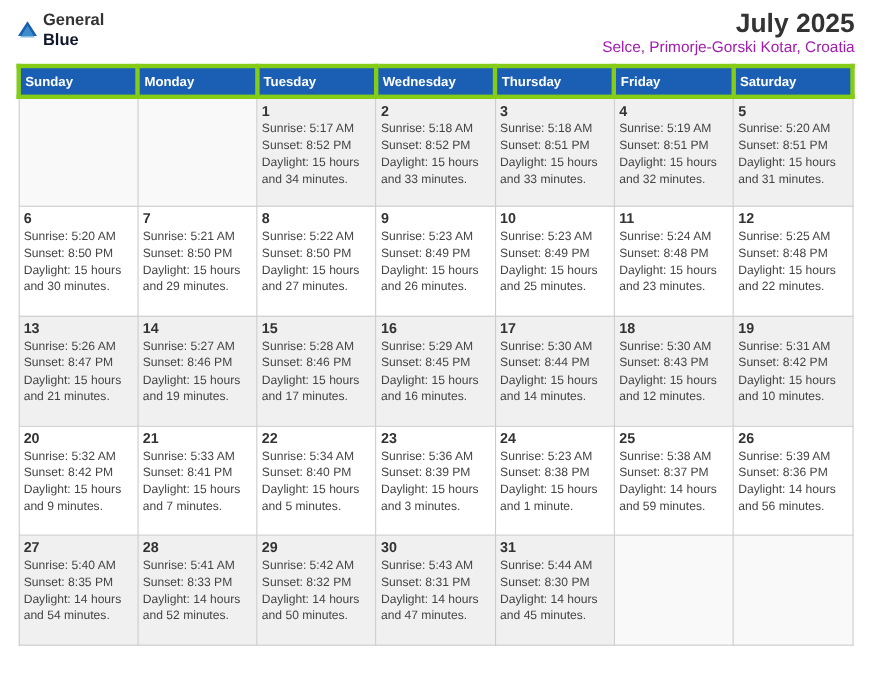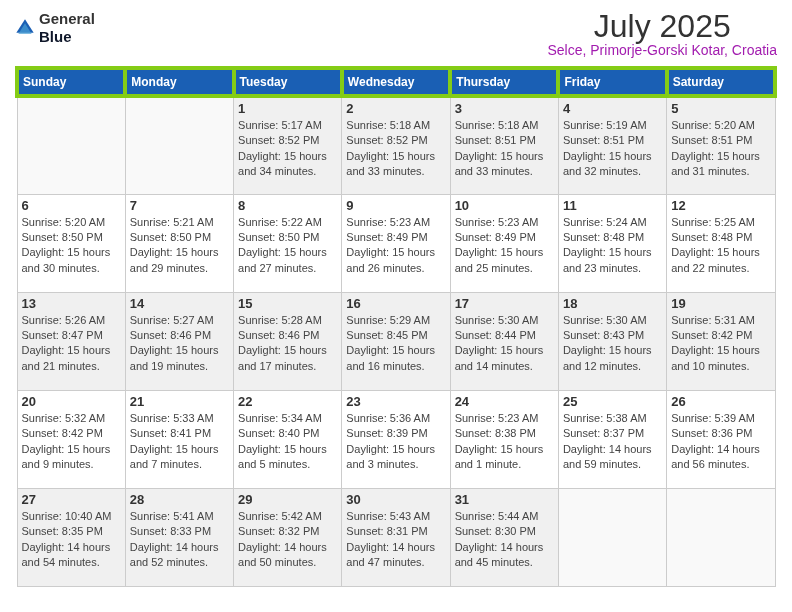--- a/index.html
+++ b/index.html
@@ -39,25 +39,24 @@
       color: #0f172a;
     }
     .logo-icon {
       width: 20px;
       height: 20px;
     }
     .title-block {
       text-align: right;
     }
     .title-month {
-      font-size: 32px;
-      font-weight: normal;
+      font-size: 24px;
+      font-weight: bold;
       color: #333;
       line-height: 1;
-      text-align: center;
     }
     .title-location {
       font-size: 14px;
       color: #a21caf;
     }
     .calendar {
       flex: 1;
       border: 1px solid #ccc;
       border-collapse: collapse;
       width: 100%;
@@ -301,21 +300,21 @@
           <td>
             <span class="day-number">26</span>
             <div class="day-detail">Sunrise: 5:39 AM
 Sunset: 8:36 PM
 Daylight: 14 hours and 56 minutes.</div>
           </td>
         </tr>
         <tr class="row-shaded">
           <td>
             <span class="day-number">27</span>
-            <div class="day-detail">Sunrise: 10:40 AM
+            <div class="day-detail">Sunrise: 5:40 AM
 Sunset: 8:35 PM
 Daylight: 14 hours and 54 minutes.</div>
           </td>
           <td>
             <span class="day-number">28</span>
             <div class="day-detail">Sunrise: 5:41 AM
 Sunset: 8:33 PM
 Daylight: 14 hours and 52 minutes.</div>
           </td>
           <td>

